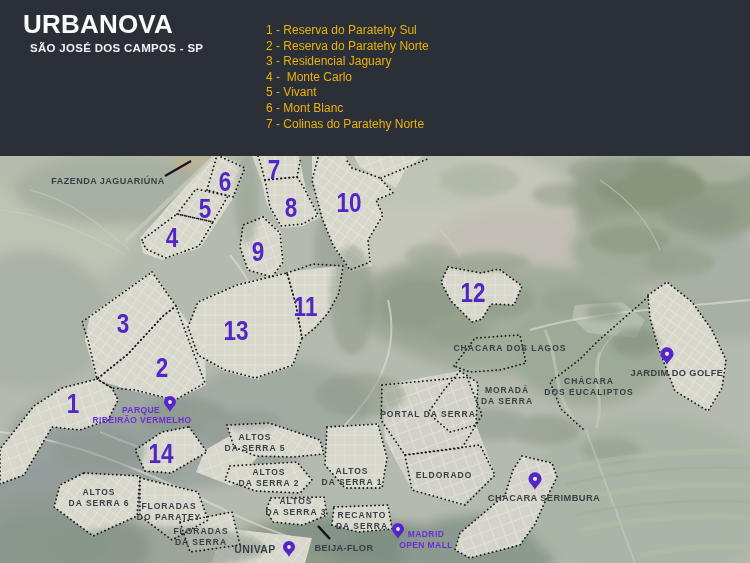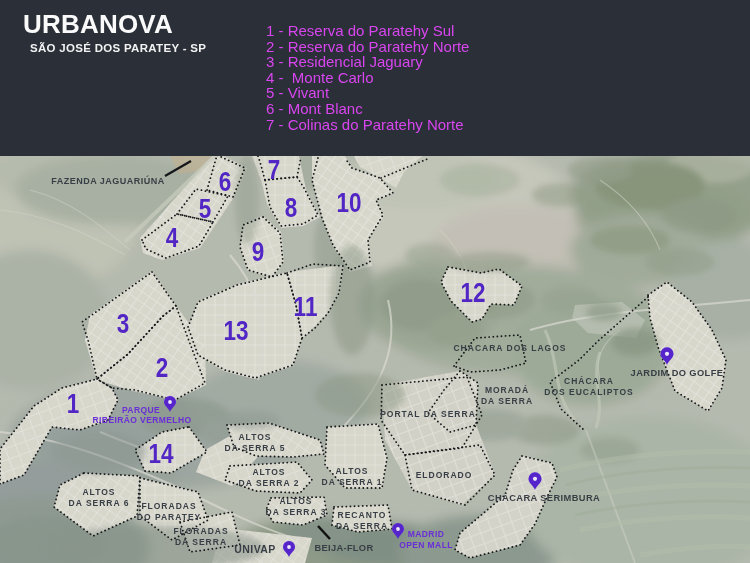--- a/index.html
+++ b/index.html
@@ -1,33 +1,33 @@
 <!DOCTYPE html>
 <html><head>
 <meta charset="utf-8">
 <style>
 html,body{margin:0;padding:0;}
 .page{position:relative;width:750px;height:563px;overflow:hidden;background:#2a2f38;font-family:"Liberation Sans", sans-serif;}
 .hdr{position:absolute;left:0;top:0;width:750px;height:156px;background:#2a2f38;z-index:5;}
 .title{position:absolute;left:23px;top:9px;color:#fafafa;font-size:26px;font-weight:bold;letter-spacing:0.2px;}
 .sub{position:absolute;left:30px;top:41.5px;color:#f2f2f2;font-size:11.5px;font-weight:bold;letter-spacing:0.3px;}
-.leg{position:absolute;top:23px;color:#d946ef;font-size:15px;line-height:15.6px;font-weight:500;}
+.leg{position:absolute;top:23px;color:#eab308;font-size:12px;line-height:15.6px;font-weight:500;}
 .leg1{left:266px;}
 .leg2{left:511px;}
 .map{position:absolute;left:0;top:156px;width:750px;height:407px;}
 </style>
 </head>
 <body>
 <div class="page">
 
 <div class="hdr">
 
 <div class="title">URBANOVA</div>
 
-<div class="sub">SÃO JOSÉ DOS PARATEY - SP</div>
+<div class="sub">SÃO JOSÉ DOS CAMPOS - SP</div>
 
 <div class="leg leg1">1 - Reserva do Paratehy Sul<br>2 - Reserva do Paratehy Norte<br>3 - Residencial Jaguary<br>4 -&nbsp; Monte Carlo<br>5 - Vivant<br>6 - Mont Blanc<br>7 - Colinas do Paratehy Norte</div>
 
 </div>
 
 <svg class="map" viewBox="0 156 750 407" width="750" height="407">
 <defs>
 <pattern id="st1" patternUnits="userSpaceOnUse" width="10" height="10">
   <path d="M0 5 H10 M5 0 V10" stroke="#ebeae3" stroke-width="1.05" fill="none"></path>
 </pattern>

